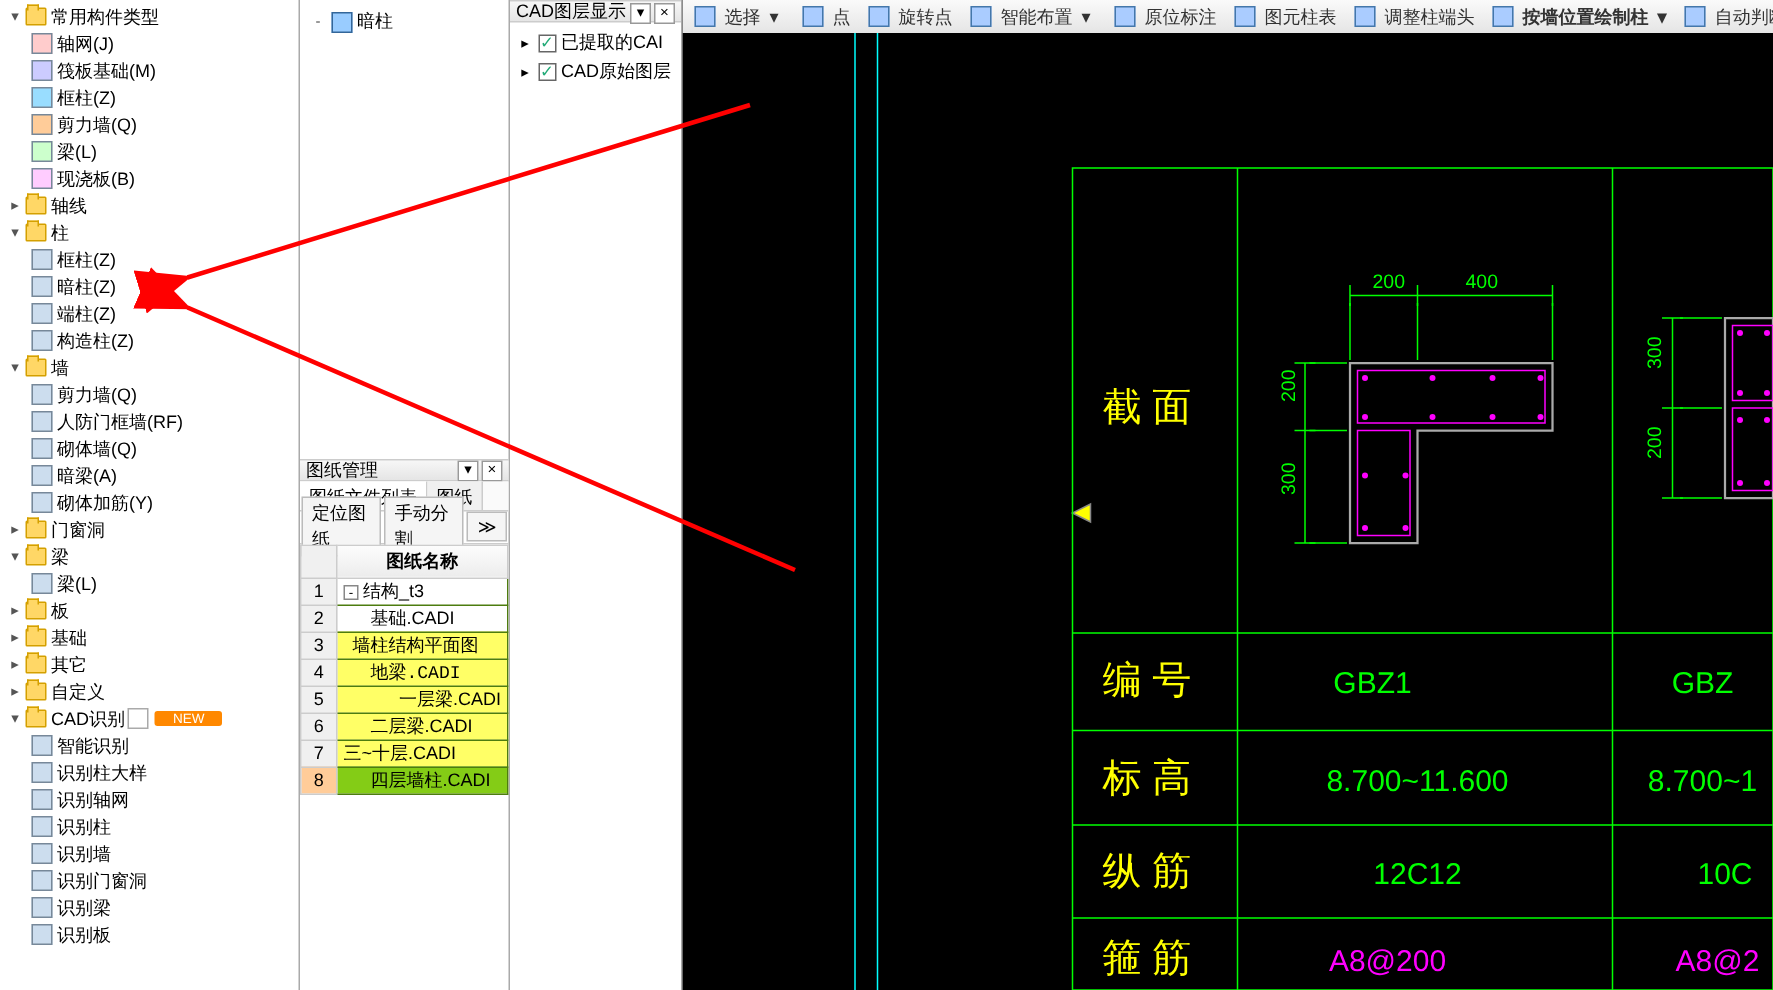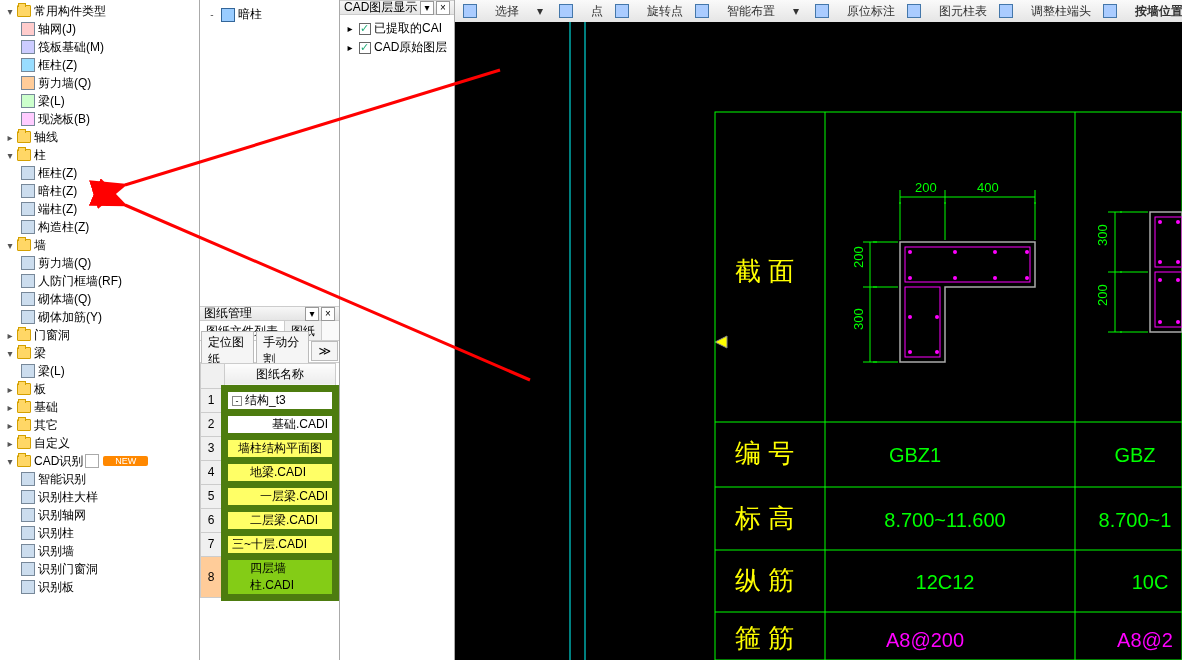--- a/index.html
+++ b/index.html
@@ -19,35 +19,35 @@
 .mid-node .exp{width:12px;text-align:center;font-size:10px;color:#555}
 .mid-node .ic{width:14px;height:14px;background:#9cf;border:1px solid #369;margin:0 3px}
 .panel-header{background:linear-gradient(#f7f7f7,#e5e5e5);border-top:1px solid #ccc;border-bottom:1px solid #ccc;padding:2px 4px;display:flex;justify-content:space-between;align-items:center;height:15px}
 .panel-header .btns span{display:inline-block;width:14px;height:14px;border:1px solid #999;background:#fff;margin-left:2px;text-align:center;line-height:12px;font-size:10px;cursor:pointer}
 .tab-row{display:flex;border-bottom:1px solid #ccc;background:#fafafa;height:20px}
 .tab{padding:2px 6px;border-right:1px solid #ccc;cursor:pointer;background:#f0f0f0}
 .tab.active{background:#fff;border-bottom:1px solid #fff}
 .toolbar-row{display:flex;border-bottom:1px solid #ccc;height:22px;align-items:center}
 .toolbar-btn{padding:2px 6px;border:1px solid #bbb;margin:1px;background:#f5f5f5;cursor:pointer}
 .sheet-table{border-collapse:collapse;width:100%}
-.sheet-table th{background:linear-gradient(#fdfdfd,#ececec);border:1px solid #ccc;padding:2px;font-weight:normal;height:20px}
-.sheet-table td{border:7px solid #4d7c0f;padding:0 4px;height:18px}
+.sheet-table th{background:linear-gradient(#fdfdfd,#ececec);border:1px solid #ccc;padding:2px;font-weight:bold;height:20px}
+.sheet-table td{border:1px solid #4d7c0f;padding:0 4px;height:18px}
 .sheet-table .rownum{background:#f0f0f0;text-align:center;width:24px;border:1px solid #ccc}
 .sheet-table tr.hl td.cell{background:#ffff66}
 .sheet-table tr.sel td.rownum{background:#ffcc99}
 .sheet-table tr.sel td.cell{background:#84cc16}
 .layer-panel{width:115px;background:#fff;border-right:1px solid #aaa;display:flex;flex-direction:column}
 .layer-body{padding:4px}
 .layer-item{display:flex;align-items:center;padding:1px 0}
 .layer-item .exp{width:12px;text-align:center;font-size:10px}
 .chk{width:12px;height:12px;border:1px solid #666;display:inline-block;margin:0 3px;position:relative;background:#fff}
 .chk::after{content:'✓';position:absolute;top:-2px;left:0;color:#2a7;font-size:11px}
 .cad-viewport{flex:1;background:#000;position:relative;overflow:hidden}
 .toolbar{position:absolute;top:0;left:0;right:0;height:22px;background:linear-gradient(#fafafa,#e5e5e5);display:flex;align-items:center;padding:0 4px;gap:4px}
-.tb-btn{padding:1px 4px;color:#333;display:flex;align-items:center;gap:18px;cursor:pointer;white-space:nowrap}
+.tb-btn{padding:1px 4px;color:#333;display:flex;align-items:center;gap:6px;cursor:pointer;white-space:nowrap}
 .tb-sep{width:1px;height:16px;background:#bbb}
 .tb-ic{width:14px;height:14px;background:#acf;border:1px solid #47a}
 
 .cad-svg{position:absolute;top:22px;left:0;width:100%;height:calc(100% - 22px)}
 .cad-text{font-family:"SimHei",sans-serif}
 .ylabel{fill:#ffff00;font-size:26px}
 .gval{fill:#00ff00;font-size:20px}
 .mval{fill:#ff00ff;font-size:20px}
 .dim-text{fill:#00ff00;font-size:13px}
 
@@ -126,20 +126,24 @@
     <div class="tree-item ind1">
         <span class="item-icon"></span>
         <span>人防门框墙(RF)</span>
       </div>
     <div class="tree-item ind1">
         <span class="item-icon"></span>
         <span>砌体墙(Q)</span>
       </div>
     <div class="tree-item ind1">
         <span class="item-icon"></span>
+        <span>暗梁(A)</span>
+      </div>
+    <div class="tree-item ind1">
+        <span class="item-icon"></span>
         <span>砌体加筋(Y)</span>
       </div>
     <div class="tree-item">
         <span class="expand">▸</span>
         <span class="folder-icon"></span>
         <span>门窗洞</span>
       </div>
     <div class="tree-item">
         <span class="expand">▾</span>
         <span class="folder-icon"></span>
@@ -192,20 +196,24 @@
         <span class="item-icon"></span>
         <span>识别柱</span>
       </div>
     <div class="tree-item ind1">
         <span class="item-icon"></span>
         <span>识别墙</span>
       </div>
     <div class="tree-item ind1">
         <span class="item-icon"></span>
         <span>识别门窗洞</span>
+      </div>
+    <div class="tree-item ind1">
+        <span class="item-icon"></span>
+        <span>识别梁</span>
       </div>
     <div class="tree-item ind1">
         <span class="item-icon"></span>
         <span>识别板</span>
       </div>
 
   </div>
 
   <div class="mid-panel">
     <div class="mid-top">
@@ -236,29 +244,29 @@
               <th>图纸名称</th>
             </tr>
       </tbody>
           <tbody id="sheet-rows">
             <tr>
               <td class="rownum">1</td>
               <td class="cell"><span style="display:inline-block;width:10px;border:1px solid #888;text-align:center;line-height:8px;font-size:9px;margin-right:3px">-</span>结构_t3</td>
             </tr>
             <tr>
               <td class="rownum">2</td>
-              <td class="cell" style="padding-left: 22px; text-align: right;">基础.CADI</td>
+              <td class="cell" style="padding-left: 22px;">基础.CADI</td>
             </tr>
             <tr class="hl">
               <td class="rownum">3</td>
               <td class="cell" style="padding-left: 10px;">墙柱结构平面图</td>
             </tr>
             <tr class="hl">
               <td class="rownum">4</td>
-              <td class="cell" style="padding-left: 22px;">地梁.CADI</td>
+              <td class="cell" style="padding-left: 22px; font-family: Liberation Mono, monospace;">地梁.CADI</td>
             </tr>
             <tr class="hl">
               <td class="rownum">5</td>
               <td class="cell" style="padding-left: 22px; text-align: right;">一层梁.CADI</td>
             </tr>
             <tr class="hl">
               <td class="rownum">6</td>
               <td class="cell" style="padding-left: 22px;">二层梁.CADI</td>
             </tr>
             <tr class="hl">

